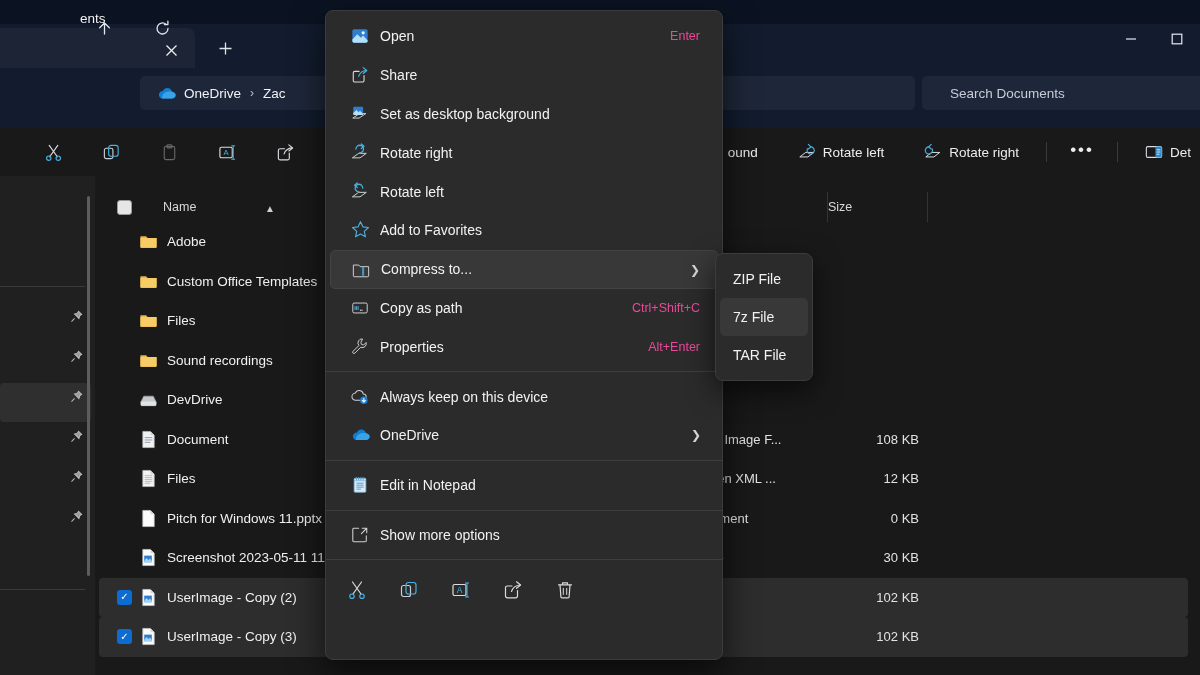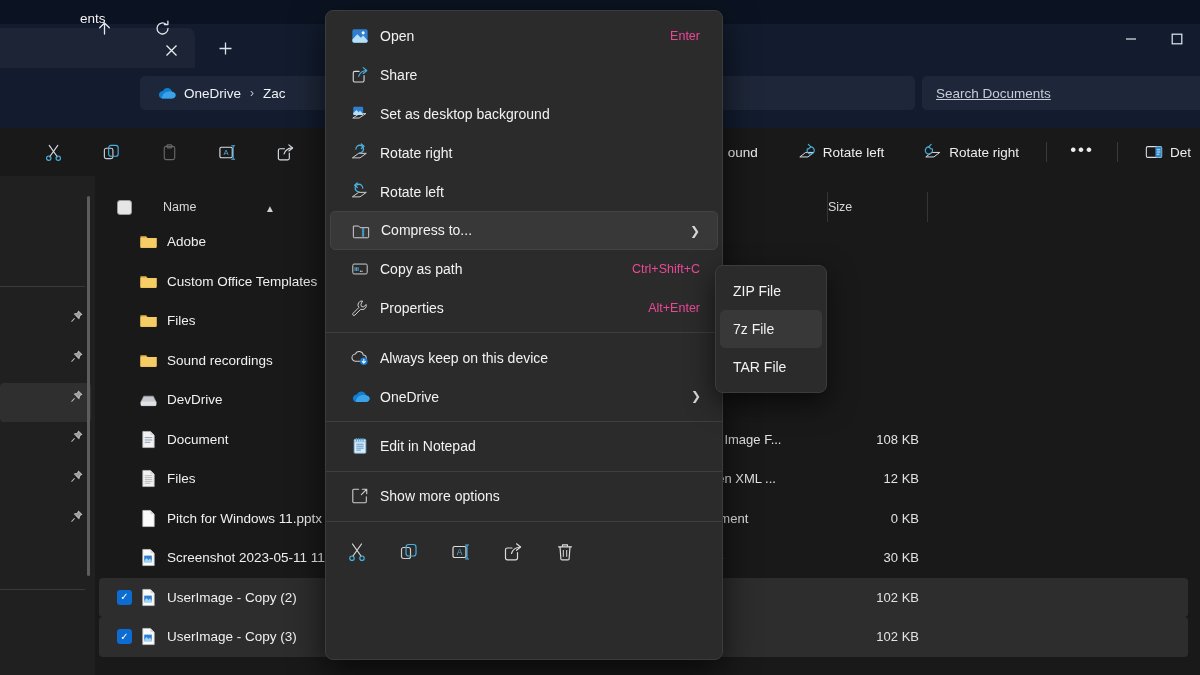--- a/index.html
+++ b/index.html
@@ -68,21 +68,21 @@
   .crumb {
     font-size: 13.5px; color: #f0f2f6; white-space: nowrap;
   }
   .crumb-sep { color: #b9c0cc; font-size: 12px; margin: 0 9px; }
   .searchbox {
     position: absolute; left: 922px; top: 76px; width: 300px; height: 34px;
     background: #1e2739; border-radius: 5px;
     display: flex; align-items: center;
   }
   .search-ph {
-    margin-left: 14px; font-size: 13.5px; color: #c7ccd6; white-space: nowrap; text-decoration: underline;
+    margin-left: 28px; font-size: 13.5px; color: #c7ccd6; white-space: nowrap;
   }
 
   
   .cmdbar {
     position: absolute; left: 0; top: 128px; width: 1200px; height: 48px;
     background: #191919;
     display: flex; align-items: center;
   }
   .cmd-icon {
     width: 38px; height: 32px;
@@ -219,27 +219,26 @@
     padding-left: 18px; gap: 26px;
   }
   .mi-strip-btn {
     width: 26px; height: 26px;
     display: flex; align-items: center; justify-content: center;
   }
 
   
   .submenu {
     position: absolute; left: 715px; top: 253px;
-    width: 112px;
+    width: 98px;
     background: #2b2b2b;
     border: 1px solid #3c3c3c;
     border-radius: 8px;
     box-shadow: 0 10px 28px rgba(0,0,0,.6);
     padding: 6px 0;
-    margin-top: 12px;
   }
   .sub-mi {
     height: 38px; margin: 0 4px; border-radius: 5px;
     display: flex; align-items: center; padding-left: 13px;
     font-size: 14px; color: #f2f2f2; white-space: nowrap;
   }
   .sub-mi.hover { background: #383838; }
 
   svg { display: block; }
 </style>
@@ -674,20 +673,28 @@
       <span class="mi-icon">
         <svg width="18" height="18" viewBox="0 0 20 20">
           <path d="M1.5 16.5 L10 16.5 L17 11.5 L8.5 11.5 Z" stroke="#cfcfcf" stroke-width="1.1" fill="none"></path>
           <path d="M13 6.8 a4.2 4.2 0 1 0 -4 4.1" stroke="#4ab0e0" stroke-width="1.4" fill="none" stroke-linecap="round"></path>
           <path d="M7 1 L4 3.6 L7 6.2" stroke="#4ab0e0" stroke-width="1.4" fill="none" stroke-linecap="round" stroke-linejoin="round"></path>
         </svg>
       </span>
       <span class="mi-label">Rotate left</span>
     </div>
 
+    <div class="mi">
+      <span class="mi-icon">
+        <svg width="19" height="19" viewBox="0 0 20 20">
+            <path d="M10 1.8 L12.5 7.2 L18.4 7.9 L14 11.9 L15.2 17.7 L10 14.7 L4.8 17.7 L6 11.9 L1.6 7.9 L7.5 7.2 Z" stroke="#4ab0e0" stroke-width="1.2" fill="none" stroke-linejoin="round"></path>
+          </svg>
+      </span>
+      <span class="mi-label">Add to Favorites</span>
+    </div>
 
     <div class="mi hover">
       <span class="mi-icon">
         <svg width="18" height="18" viewBox="0 0 20 20">
             <path d="M1.5 4.5 h6 l1.5 1.8 h9.5 v10.2 a1 1 0 0 1 -1 1 H2.5 a1 1 0 0 1 -1 -1 Z" stroke="#cfcfcf" stroke-width="1.1" fill="none"></path>
             <path d="M12.3 6.5 v10.5" stroke="#4ab0e0" stroke-width="1.3"></path>
             <path d="M11 8 h2.6 M11 10.2 h2.6 M11 12.4 h2.6 M11 14.6 h2.6" stroke="#4ab0e0" stroke-width="1"></path>
           </svg>
       </span>
       <span class="mi-label">Compress to...</span>

